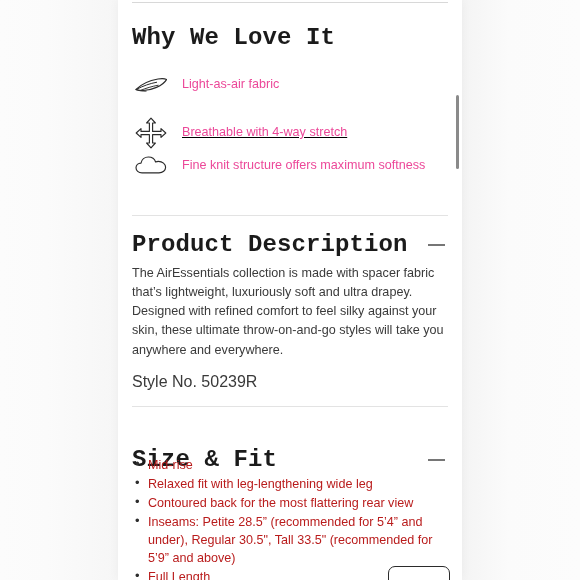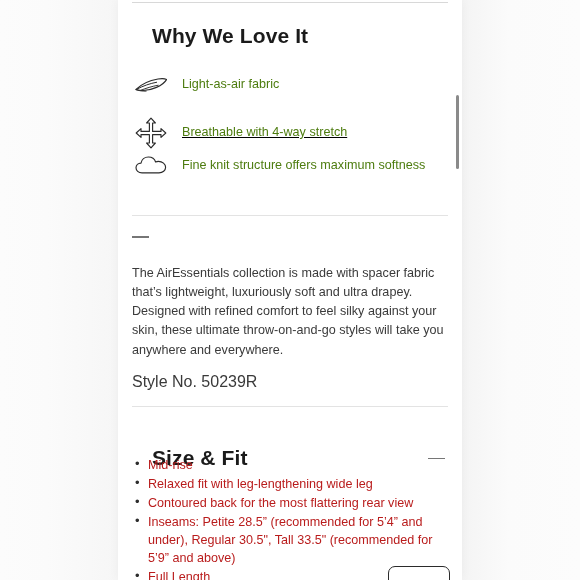--- a/index.html
+++ b/index.html
@@ -68,26 +68,25 @@
     background: #d8d8d8;
   }
 
   
   .section-head {
     display: flex;
     align-items: center;
     justify-content: space-between;
   }
   .section-title {
-    font-family: Liberation Sans, sans-serif;
-    font-size: 21px;
+    font-family: Liberation Mono, monospace;
+    font-size: 24px;
     font-weight: 700;
     color: #1b1b1b;
     letter-spacing: 0.1px;
-    margin-left: 20px;
   }
   .collapse-icon {
     width: 17px;
     height: 11px;
     position: relative;
     flex: 0 0 auto;
     margin-right: 3px;
   }
   .collapse-icon::before {
     content: "";
@@ -106,21 +105,21 @@
   .feature-icon {
     width: 40px;
     flex: 0 0 40px;
     display: flex;
     align-items: center;
     justify-content: flex-start;
     margin-left: 2px;
   }
   .feature-label {
     font-size: 12.6px;
-    color: #4d7c0f;
+    color: #ec4899;
     line-height: 1.4;
     margin-left: 8px;
   }
 
   
   .body-text {
     font-size: 12.6px;
     line-height: 1.52;
     color: #3a3a3a;
   }
@@ -252,20 +251,21 @@
         <span class="feature-label">Fine knit structure offers maximum softness</span>
       </div>
     </div>
 
     <div class="inner" style="top:215px;">
       <div class="divider"></div>
     </div>
 
     <div class="inner" style="top:231px;">
       <div class="section-head">
+        <span class="section-title">Product Description</span>
         <span class="collapse-icon"></span>
       </div>
     </div>
 
     <div class="inner" style="top:264px;">
       <p class="body-text">The AirEssentials collection is made with spacer fabric that’s lightweight, luxuriously soft and ultra drapey. Designed with refined comfort to feel silky against your skin, these ultimate throw-on-and-go styles will take you anywhere and everywhere.</p>
     </div>
 
     <div class="inner" style="top:373px;">
       <p class="style-no">Style No. 50239R</p>

